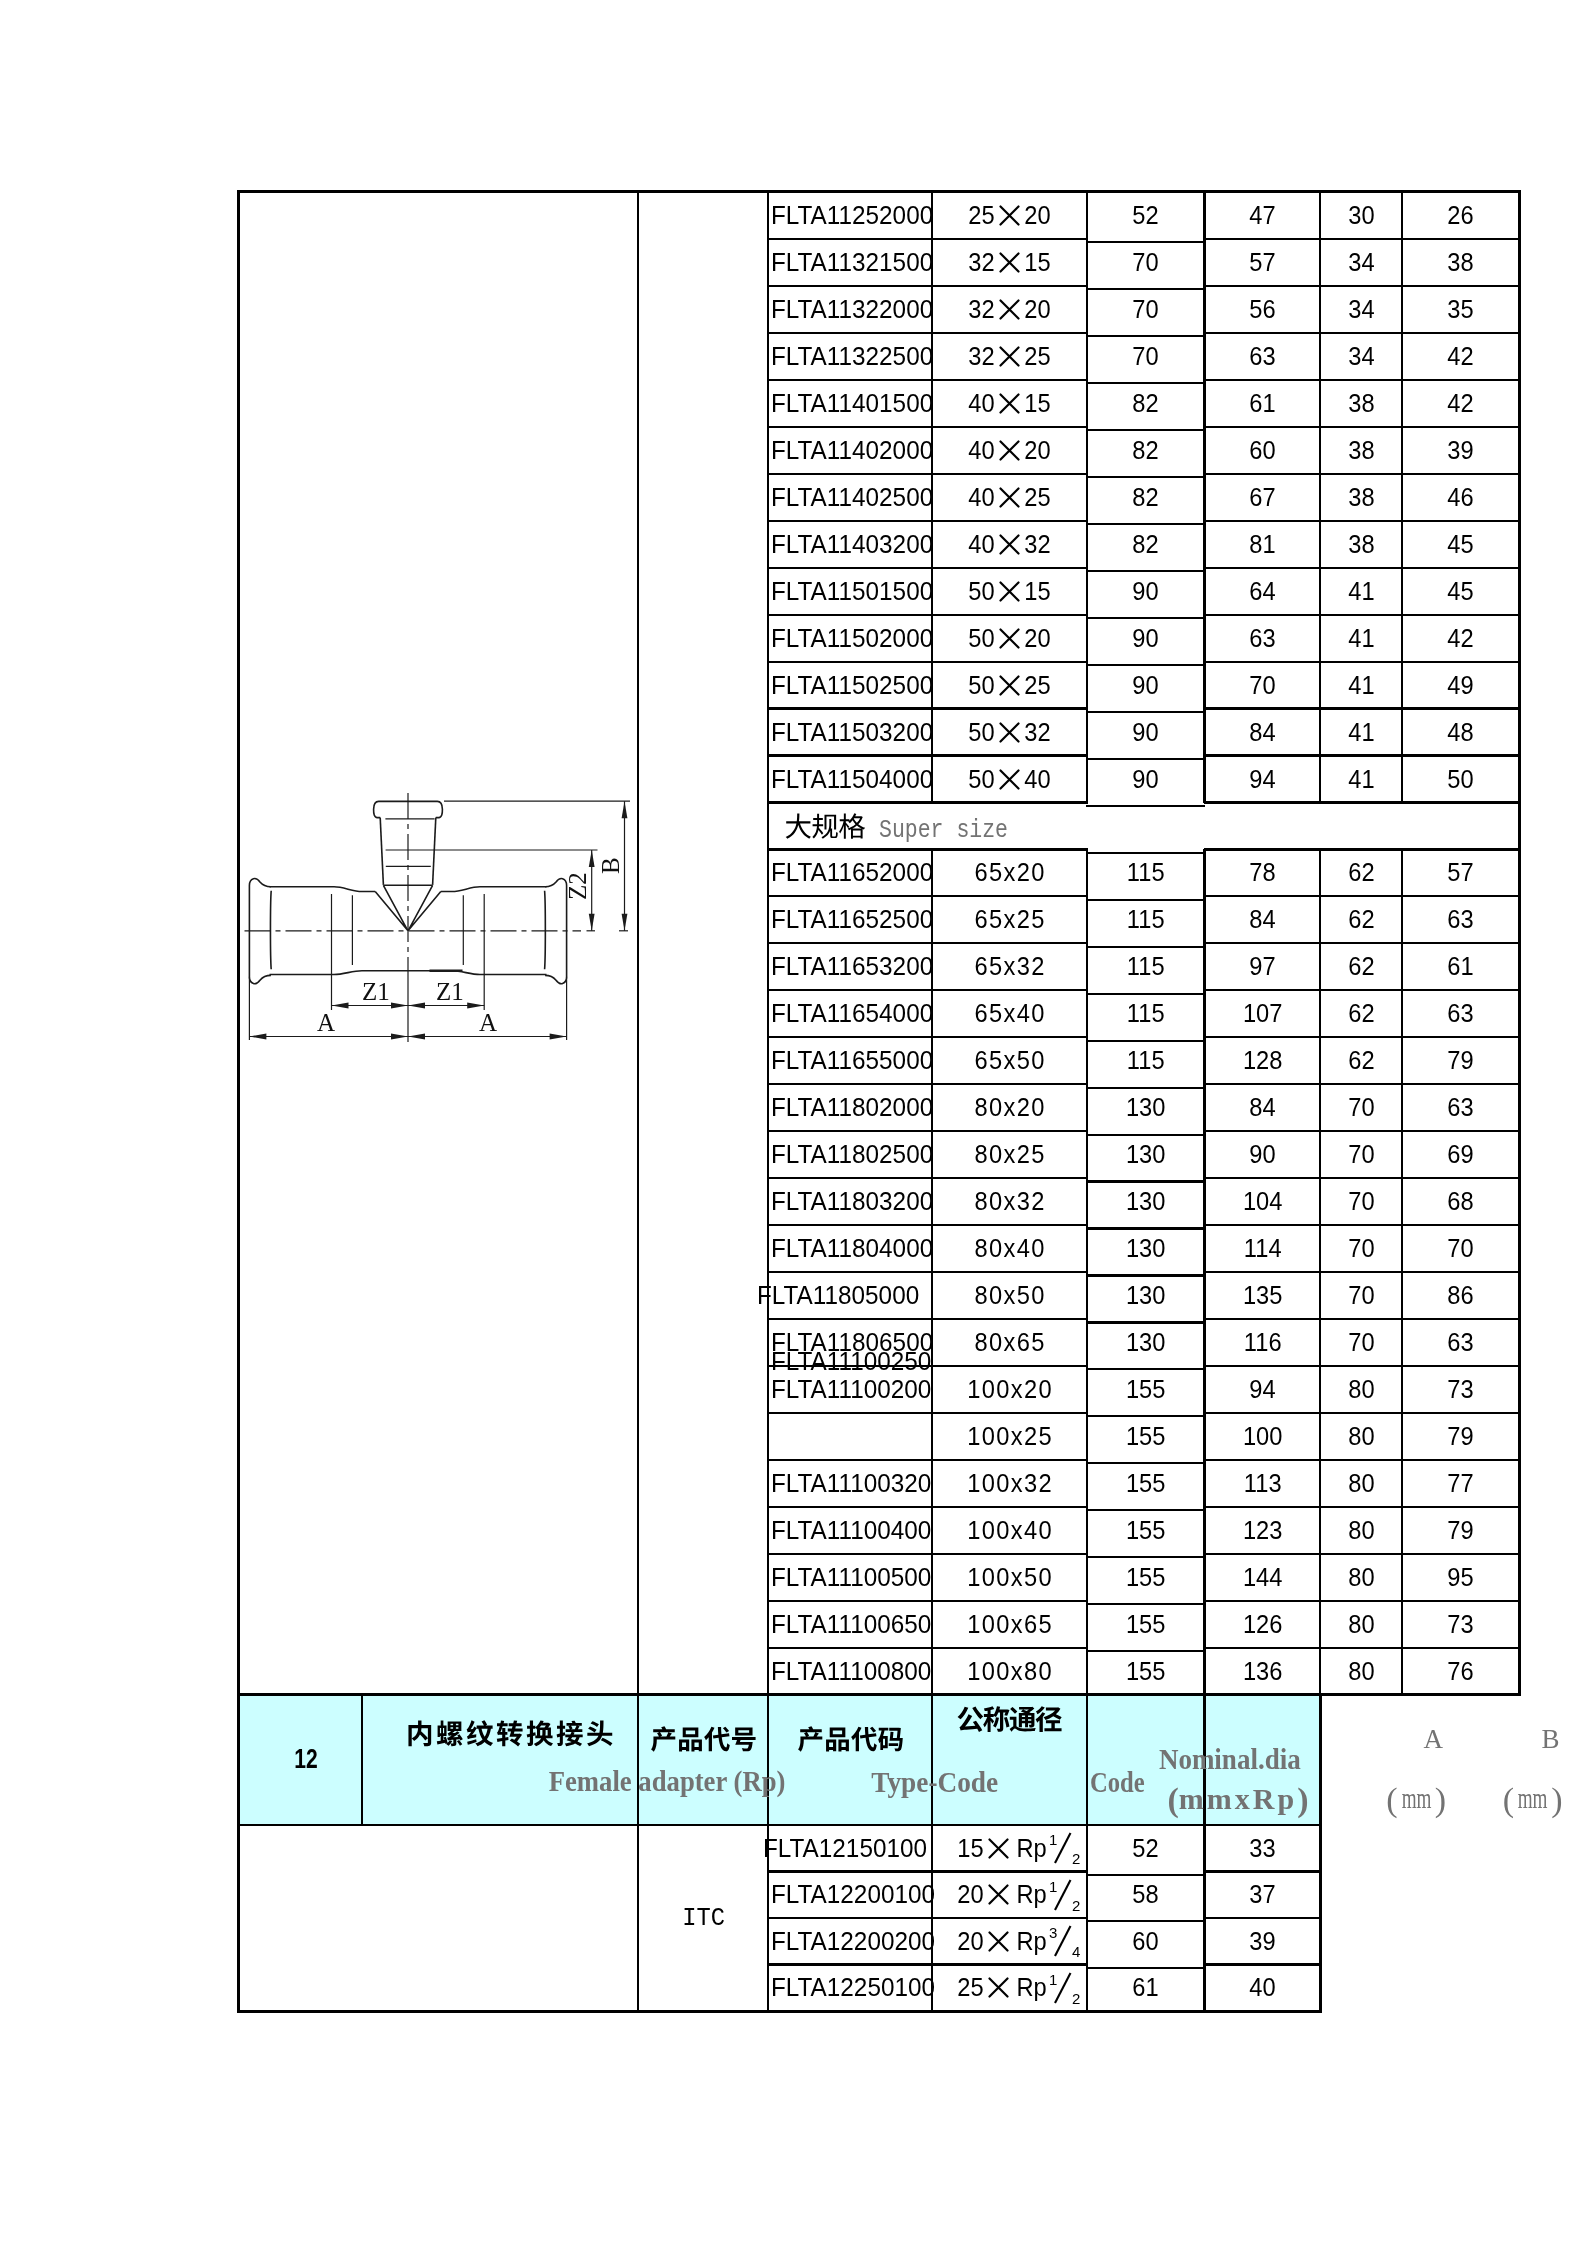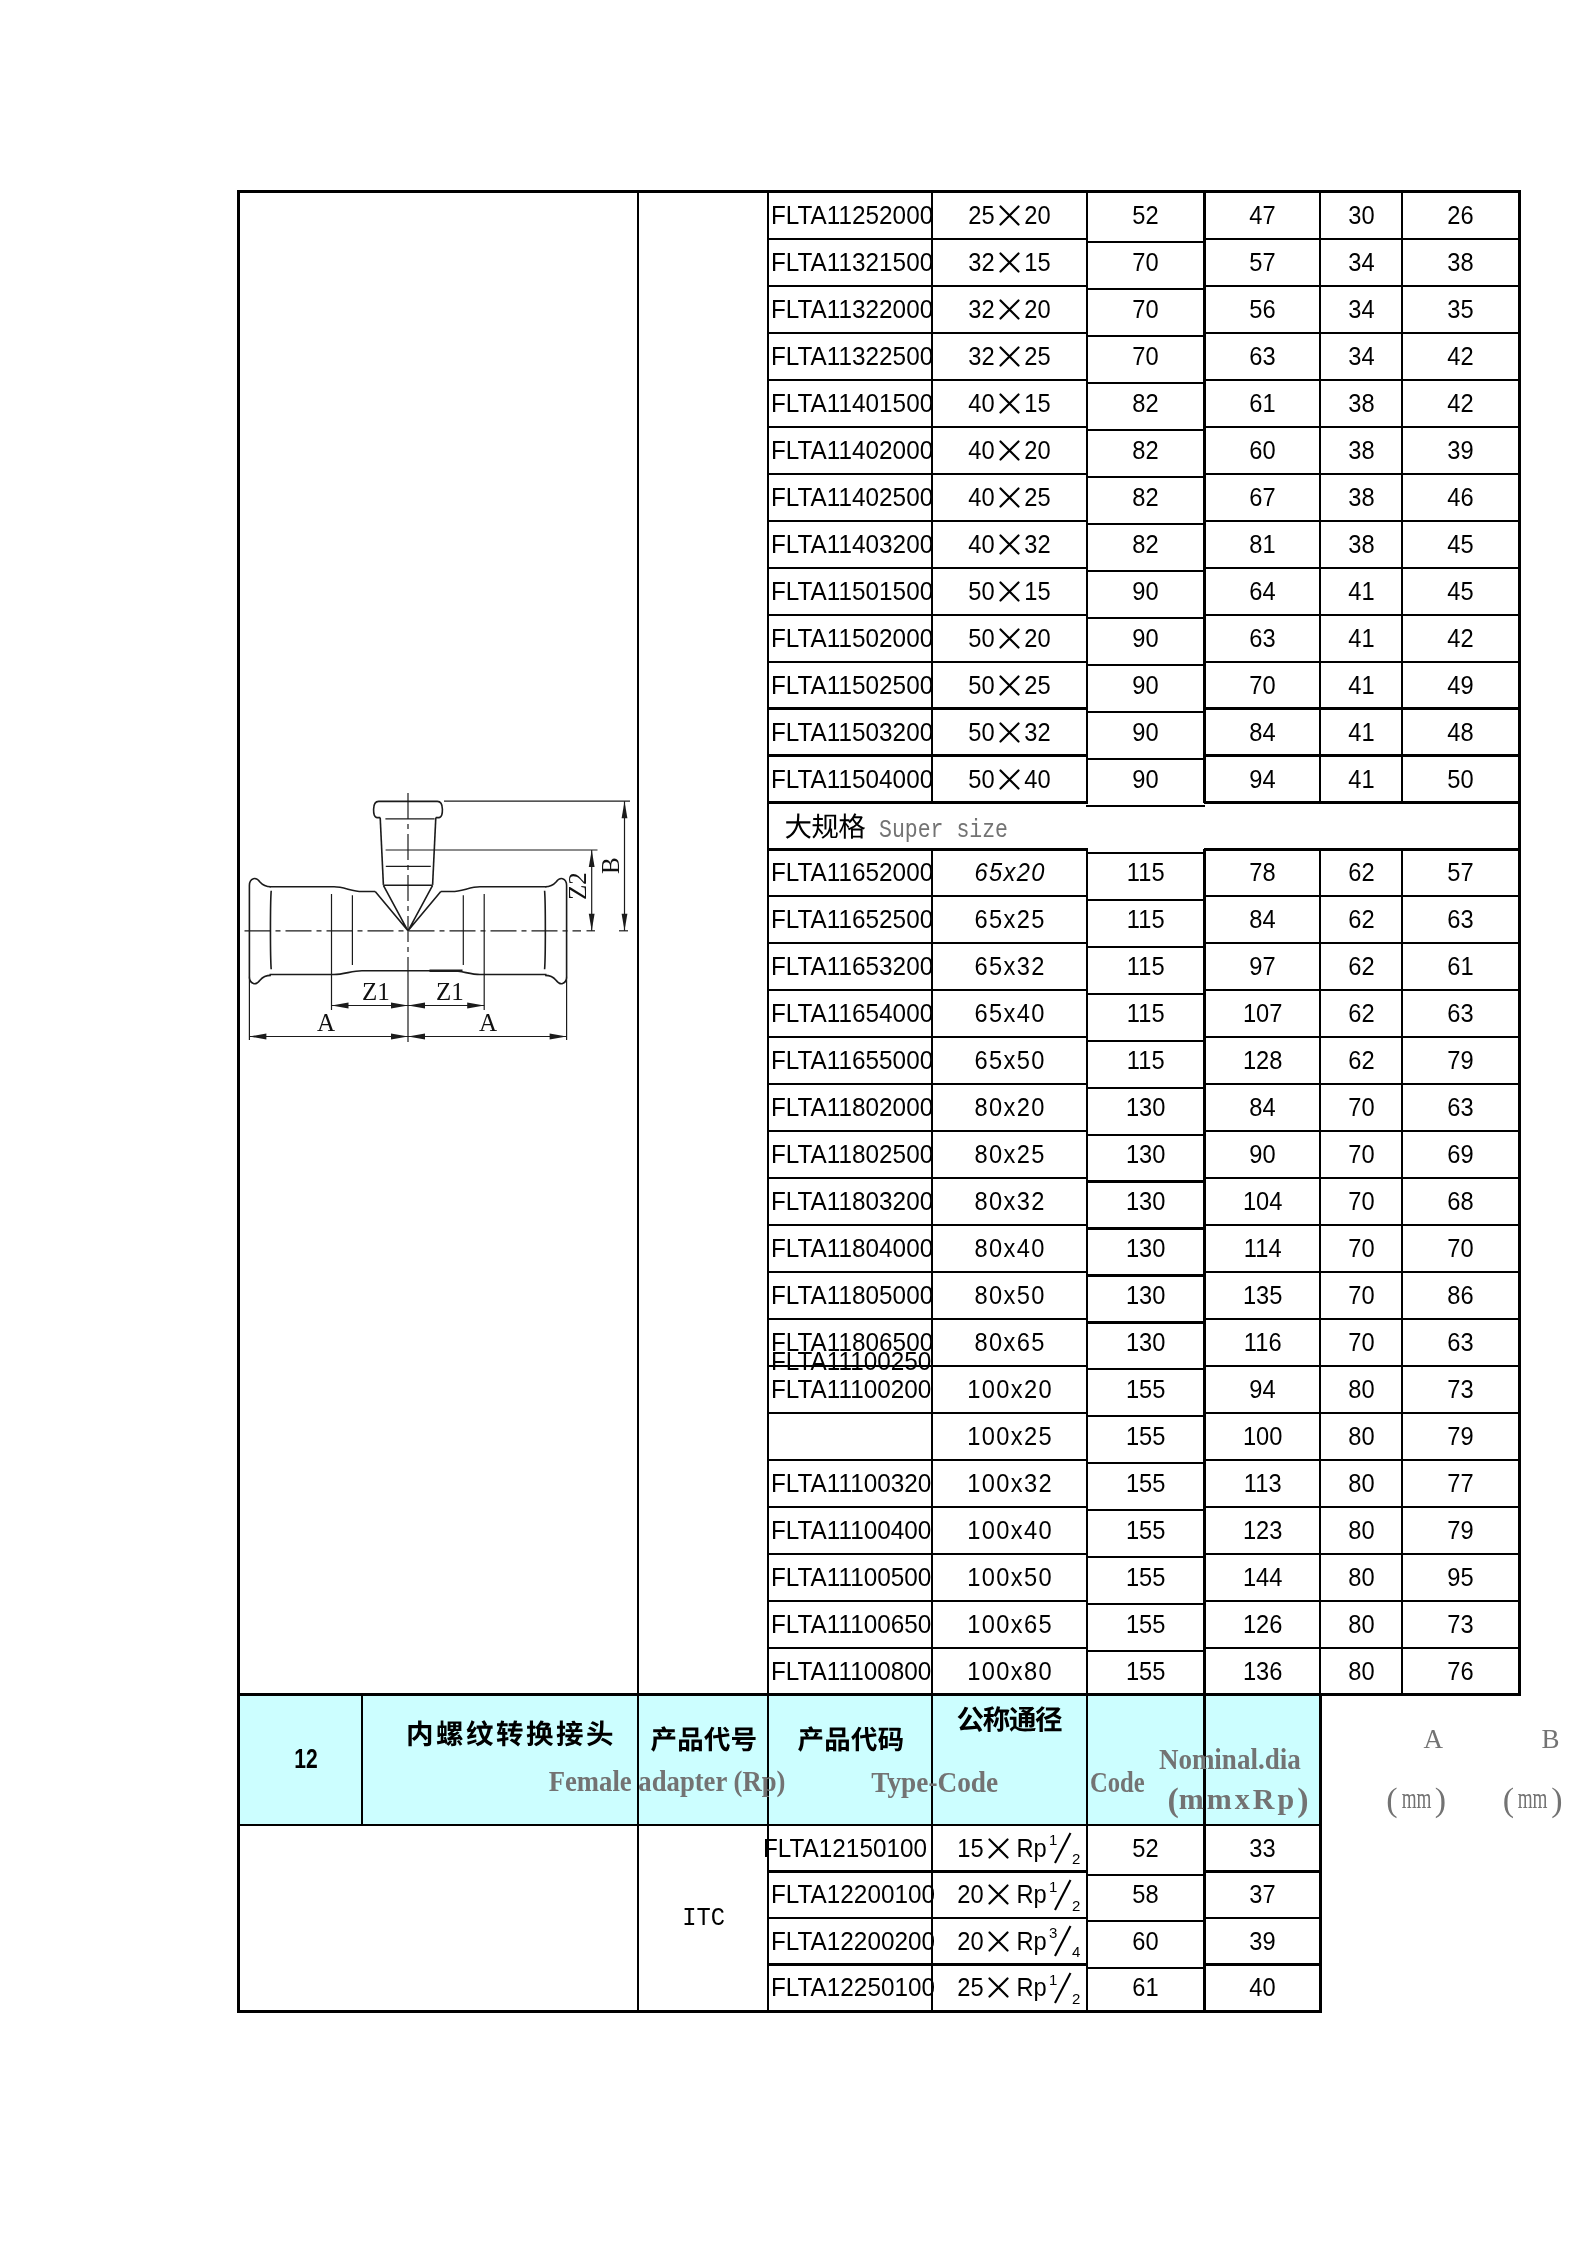--- a/index.html
+++ b/index.html
@@ -423,21 +423,21 @@
   </div>
 <div class="c" style="left:1322.0px;top:755.5px;width:78.0px;height:47.0px;">
     <span class="sx">41</span>
   </div>
 <div class="c" style="left:1404.0px;top:755.5px;width:113.0px;height:47.0px;">
     <span class="sx">50</span>
   </div>
 <div class="c" style="left:770.7px;top:849.4px;width:160.0px;height:47.0px;justify-content:flex-start">
     <span class="sx sl">FLTA11652000</span>
   </div>
-<div class="c" style="left:934.4px;top:849.4px;width:150.8px;height:47.0px;font-style:italic;">
+<div class="c" style="left:934.4px;top:849.4px;width:150.8px;height:47.0px;">
     <span class="sx xs">65x20</span>
   </div>
 <div class="c" style="left:1089.2px;top:849.4px;width:113.3px;height:47.0px;">
     <span class="sx">115</span>
   </div>
 <div class="c" style="left:1206.5px;top:849.4px;width:111.5px;height:47.0px;">
     <span class="sx">78</span>
   </div>
 <div class="c" style="left:1322.0px;top:849.4px;width:78.0px;height:47.0px;">
     <span class="sx">62</span>
@@ -582,21 +582,21 @@
   </div>
 <div class="c" style="left:1206.5px;top:1225.1px;width:111.5px;height:47.0px;">
     <span class="sx">114</span>
   </div>
 <div class="c" style="left:1322.0px;top:1225.1px;width:78.0px;height:47.0px;">
     <span class="sx">70</span>
   </div>
 <div class="c" style="left:1404.0px;top:1225.1px;width:113.0px;height:47.0px;">
     <span class="sx">70</span>
   </div>
-<div class="c" style="left:770.7px;top:1272.1px;width:160.0px;height:47.0px;justify-content:flex-start">
+<div class="c" style="left:770.7px;top:1272.1px;width:160.0px;height:47.0px;justify-content:flex-end">
     <span class="sx sl">FLTA11805000</span>
   </div>
 <div class="c" style="left:934.4px;top:1272.1px;width:150.8px;height:47.0px;">
     <span class="sx xs">80x50</span>
   </div>
 <div class="c" style="left:1089.2px;top:1272.1px;width:113.3px;height:47.0px;">
     <span class="sx">130</span>
   </div>
 <div class="c" style="left:1206.5px;top:1272.1px;width:111.5px;height:47.0px;">
     <span class="sx">135</span>

